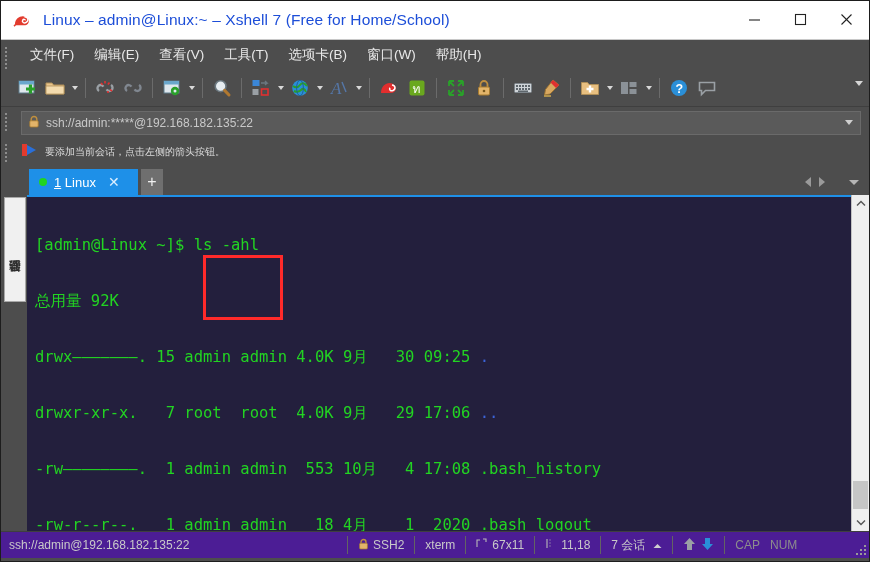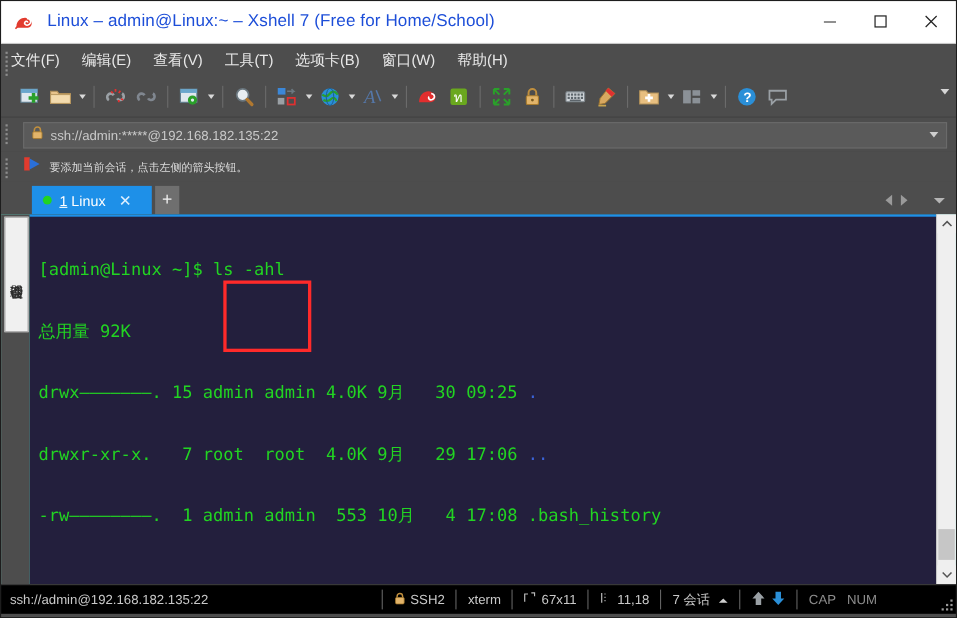--- a/index.html
+++ b/index.html
@@ -17,21 +17,21 @@
             position:relative;border-bottom:1px solid #c8c8c8;}
   .tb-icon{width:26px;height:26px;margin-left:9px;flex:none;position:relative;}
   .snail{position:absolute;left:3px;top:5px;width:19px;height:16px;}
   .title-text{font-size:15.5px;color:#1d4ed8;margin-left:7px;white-space:nowrap;letter-spacing:.1px;}
   .wbtns{position:absolute;right:0;top:0;height:37px;display:flex;}
   .wbtn{width:46px;height:37px;display:flex;align-items:center;justify-content:center;cursor:default;}
   .gl{display:block;}
 
   
   .menubar{height:30px;background:#4d4d4d;display:flex;align-items:center;
-           }
+           padding-left:20px;}
   .menu-item{color:#e8e8e8;font-size:13.5px;padding:3px 9px;margin-right:2px;white-space:nowrap;}
 
   
   .grip{position:absolute;left:4px;width:4px;}
   .grip i{display:block;width:2px;height:2px;background:#8d8d8d;margin-bottom:2px;}
 
   
   .toolbar{height:36px;background:#4d4d4d;display:flex;align-items:center;
            padding-left:12px;position:relative;border-bottom:1px solid #3f3f3f;}
   .tbtn{width:26px;height:26px;display:flex;align-items:center;justify-content:center;
@@ -97,21 +97,21 @@
   .b{color:#3b63d8;}
   .hl{position:absolute;border:3px solid #ff2a2a;box-sizing:border-box;}
 
   
   .sbar{width:17px;background:#efefef;border-left:1px solid #c2c2c2;flex:none;
         position:relative;}
   .sb-arrow{height:17px;display:flex;align-items:center;justify-content:center;background:#efefef;}
   .sb-thumb{position:absolute;left:1px;right:1px;height:28px;bottom:22px;background:#c6c6c6;}
 
   
-  .statusbar{height:26px;background:#000000;display:flex;align-items:center;
+  .statusbar{height:26px;background:#4c1d95;display:flex;align-items:center;
              color:#c9c9c9;font-size:12px;position:relative;border-top:1px solid #3f3f3f;}
   .st-url{padding-left:8px;width:338px;white-space:nowrap;overflow:hidden;}
   .st-cell{display:flex;align-items:center;height:26px;padding:0 10px;white-space:nowrap;}
   .st-div{width:1px;height:18px;background:#636363;}
   .st-dim{color:#8d8d8d;}
   .grip-br{position:absolute;right:3px;bottom:3px;width:11px;height:11px;}
   .grip-br i{position:absolute;width:2px;height:2px;background:#9a9a9a;}
 </style>
 </head>
 <body>
@@ -422,20 +422,21 @@
       </div>
     </div>
 
     <div class="term">
       <div class="termtext">
 <div class="row g">[admin@Linux ~]$ ls -ahl</div>
 <div class="row g">总用量 92K</div>
 <div class="row"><span class="g">drwx———————. 15 admin admin 4.0K 9月   30 09:25 </span><span class="b">.</span></div>
 <div class="row"><span class="g">drwxr-xr-x.   7 root  root  4.0K 9月   29 17:06 </span><span class="b">..</span></div>
 <div class="row"><span class="g">-rw————————.  1 admin admin  553 10月   4 17:08 </span><span class="g">.bash_history</span></div>
+<div class="row"><span class="g">-rw-r--r--.   1 admin admin   18 4月    1  2020 </span><span class="g">.bash_logout</span></div>
 
 
 
 
 
       </div>
       <div class="hl" style="left:176px;top:58px;width:80px;height:65px;"></div>
     </div>
 
     <div class="sbar">

